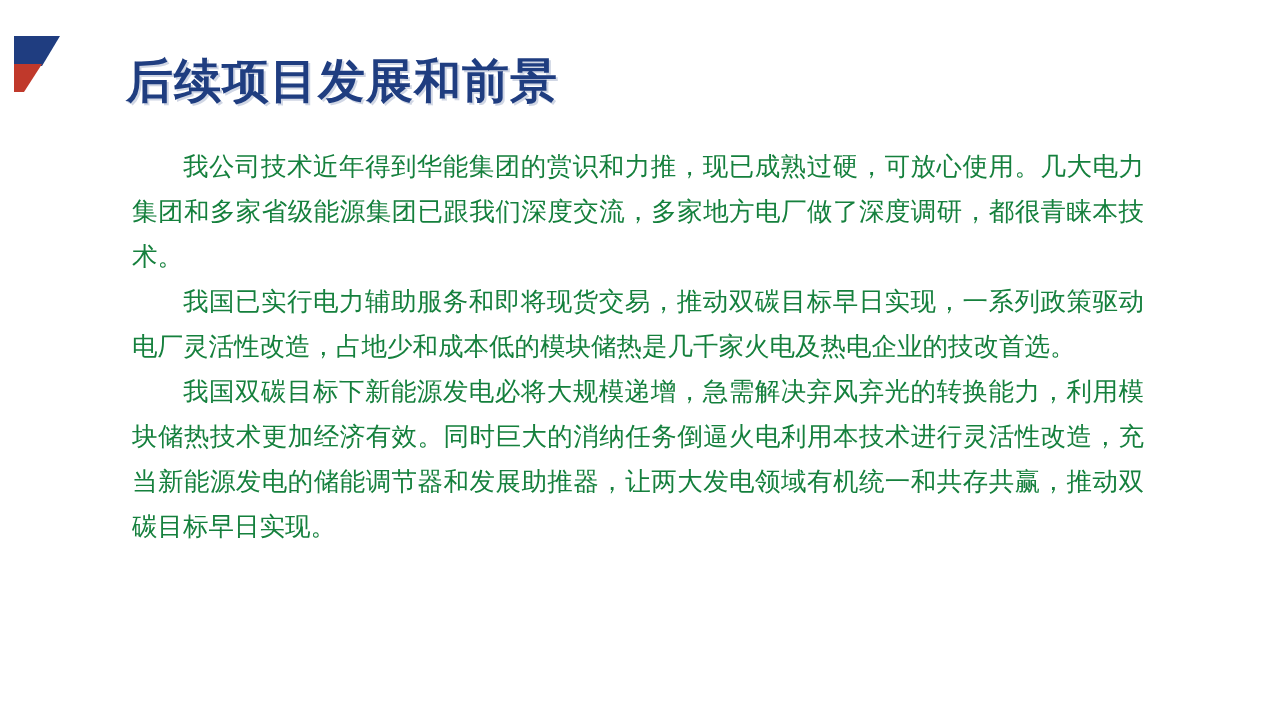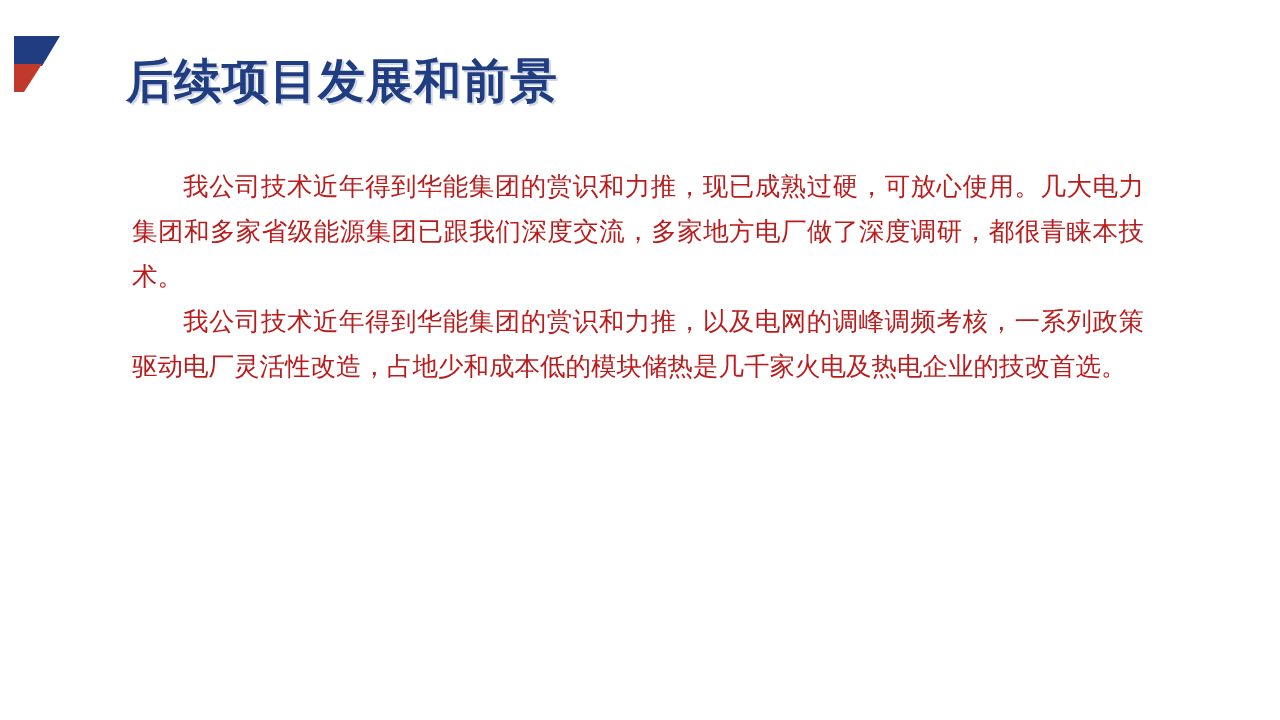--- a/index.html
+++ b/index.html
@@ -67,23 +67,23 @@
     line-height: 1.05;
     letter-spacing: 1px;
     color: #1f3d80;
     text-shadow: 2px 2px 0 rgba(170,180,205,0.55);
     white-space: nowrap;
   }
 
   .body-text {
     position: absolute;
     left: 132px;
-    top: 164px;
+    top: 144px;
     width: 1012px;
-    color: #b91c1c;
+    color: #15803d;
     font-size: 25.5px;
     line-height: 45px;
     text-align: justify;
     text-justify: inter-ideograph;
   }
   .body-text p {
     margin: 0;
     text-indent: 2em;
   }
 </style>
@@ -95,16 +95,17 @@
   <div class="mark">
     <div class="blue"></div>
     <div class="red"></div>
     <div class="white-notch"></div>
   </div>
 
   <div class="title">后续项目发展和前景</div>
 
   <div class="body-text">
     <p>我公司技术近年得到华能集团的赏识和力推，现已成熟过硬，可放心使用。几大电力集团和多家省级能源集团已跟我们深度交流，多家地方电厂做了深度调研，都很青睐本技术。</p>
-    <p>我公司技术近年得到华能集团的赏识和力推，以及电网的调峰调频考核，一系列政策驱动电厂灵活性改造，占地少和成本低的模块储热是几千家火电及热电企业的技改首选。</p>
+    <p>我国已实行电力辅助服务和即将现货交易，推动双碳目标早日实现，一系列政策驱动电厂灵活性改造，占地少和成本低的模块储热是几千家火电及热电企业的技改首选。</p>
+    <p>我国双碳目标下新能源发电必将大规模递增，急需解决弃风弃光的转换能力，利用模块储热技术更加经济有效。同时巨大的消纳任务倒逼火电利用本技术进行灵活性改造，充当新能源发电的储能调节器和发展助推器，让两大发电领域有机统一和共存共赢，推动双碳目标早日实现。</p>
   </div>
 
 </div>
 
 </body></html>

